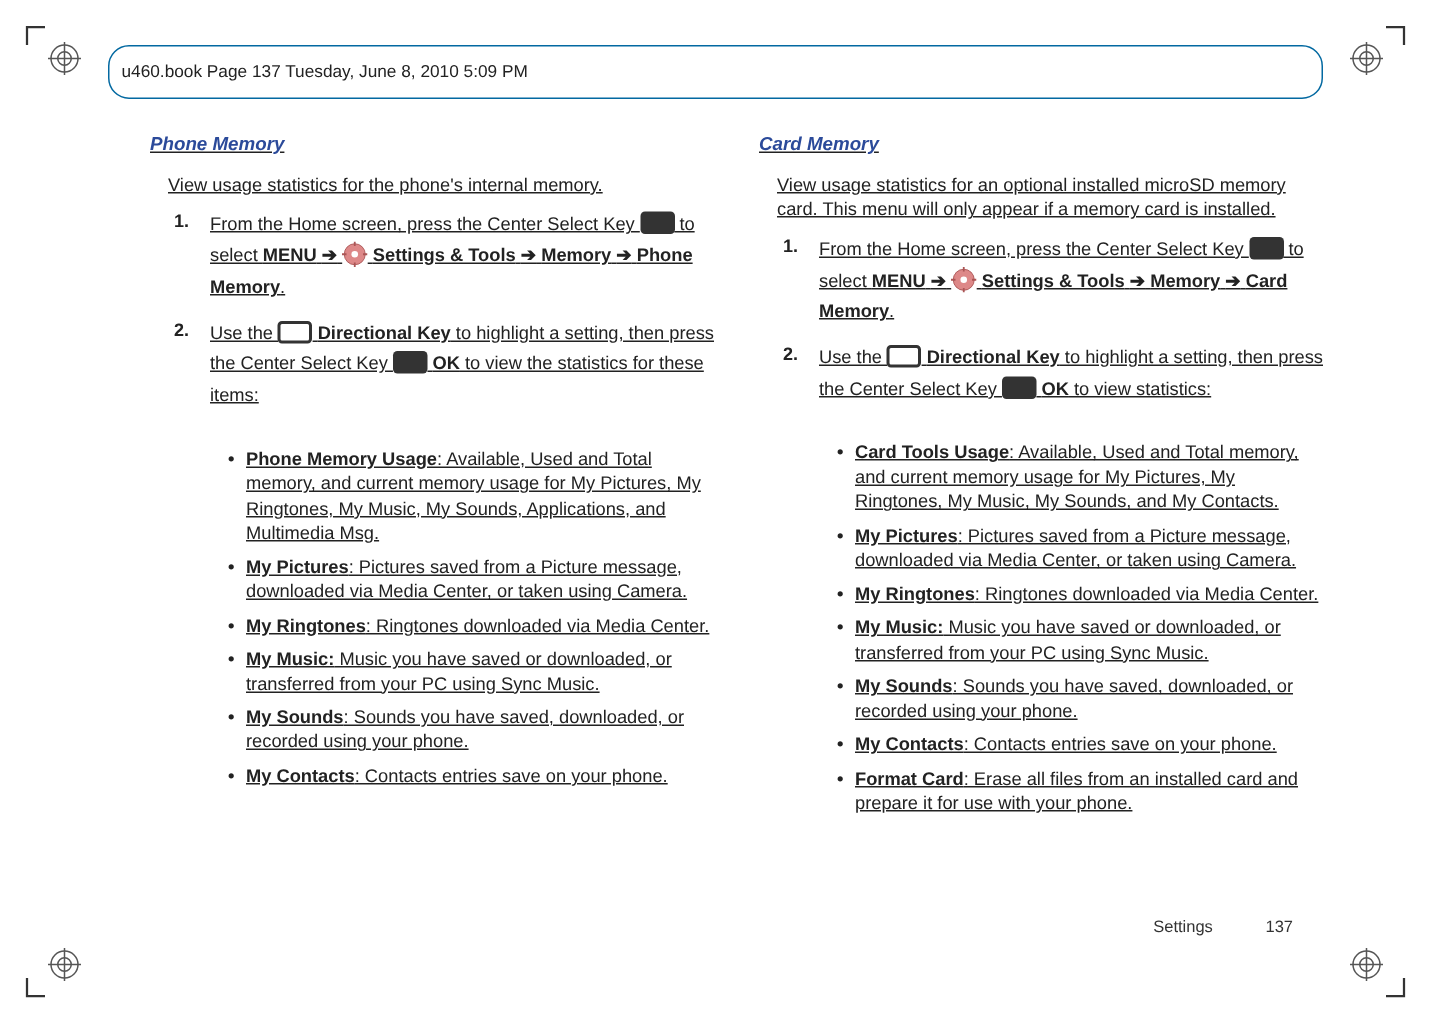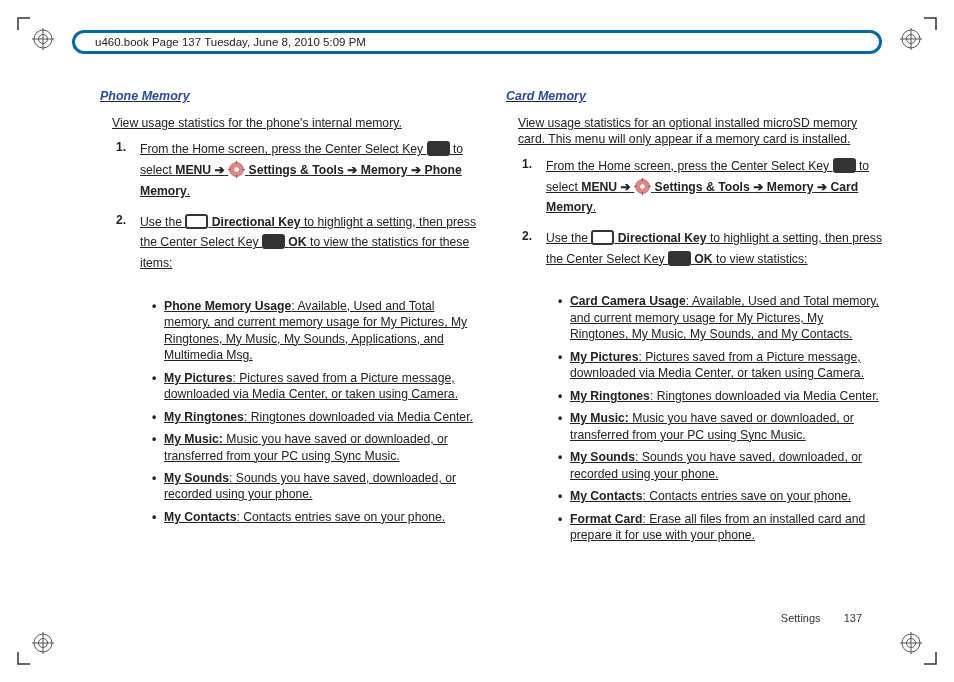--- a/index.html
+++ b/index.html
@@ -16,27 +16,27 @@
     position: absolute;
     width: 24px;
     height: 24px;
   }
   .crop-mark svg { width: 24px; height: 24px; }
   .book-header {
     position: absolute;
     top: 30px;
     left: 72px;
     right: 72px;
-    border: 3px solid #0369a1;
+    border: 1px solid #0369a1;
     border-radius: 14px;
-    padding: 3px 20px;
+    padding: 3px 8px;
     font-size: 11.5px;
     display: flex;
     align-items: center;
-    height: 24px;
+    height: 36px;
   }
   .content {
     position: absolute;
     top: 88px;
     left: 100px;
     right: 72px;
     bottom: 56px;
     display: flex;
     gap: 30px;
     text-decoration: underline;
@@ -100,21 +100,21 @@
   }
   .gear-icon svg { width: 17px; height: 17px; }
   .arrow { font-weight: bold; }
   .footer {
     position: absolute;
     bottom: 58px;
     right: 92px;
     font-size: 11px;
     color: #333;
   }
-  .footer .pg { margin-left: 20px; }
+  .footer .pg { margin-left: 32px; }
   .reg-mark {
     position: absolute;
     width: 22px;
     height: 22px;
   }
 </style>
 </head>
 <body>
 
 <div class="crop-mark" style="top:6px;left:6px">
@@ -245,21 +245,21 @@
         </div>
       </li>
       <li>
         <span class="num">2.</span>
         <div class="step-body">
           <span>Use the </span><span class="key-round"></span>
           <strong class="b">Directional Key</strong><span> to highlight a setting, then press the Center Select Key </span><span class="key-rect"></span>
           <strong class="b">OK</strong><span> to view statistics:</span>
         </div>
         <ul class="bullets">
-          <li><strong class="b">Card Camera Usage</strong><span>: Available, Used and Total memory, and current memory usage for My Pictures, My Ringtones, My Music, My Sounds, and My Contacts.</span></li>
+          <li><strong class="b">Card Tools Usage</strong><span>: Available, Used and Total memory, and current memory usage for My Pictures, My Ringtones, My Music, My Sounds, and My Contacts.</span></li>
           <li><strong class="b">My Pictures</strong><span>: Pictures saved from a Picture message, downloaded via Media Center, or taken using Camera.</span></li>
           <li><strong class="b">My Ringtones</strong><span>: Ringtones downloaded via Media Center.</span></li>
           <li><strong class="b">My Music:</strong><span> Music you have saved or downloaded, or transferred from your PC using Sync Music.</span></li>
           <li><strong class="b">My Sounds</strong><span>: Sounds you have saved, downloaded, or recorded using your phone.</span></li>
           <li><strong class="b">My Contacts</strong><span>: Contacts entries save on your phone.</span></li>
           <li><strong class="b">Format Card</strong><span>: Erase all files from an installed card and prepare it for use with your phone.</span></li>
         </ul>
       </li>
     </ol>
   </div>

